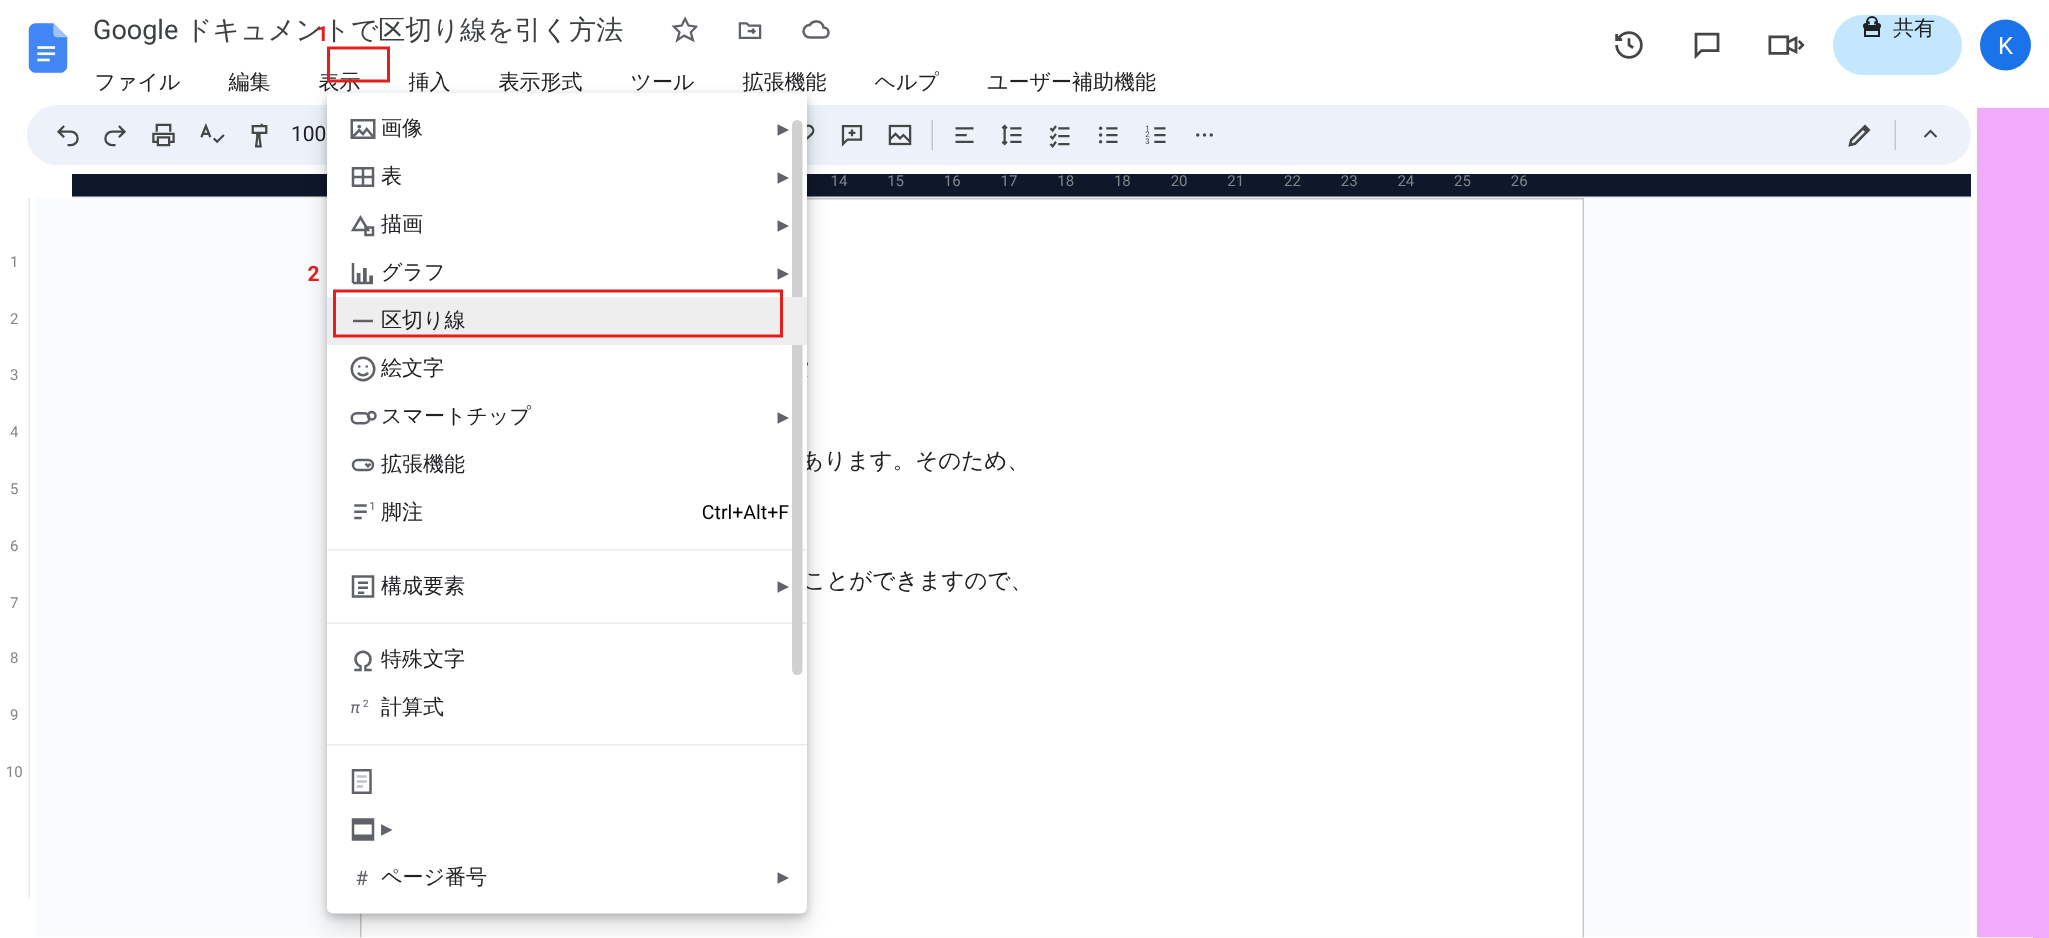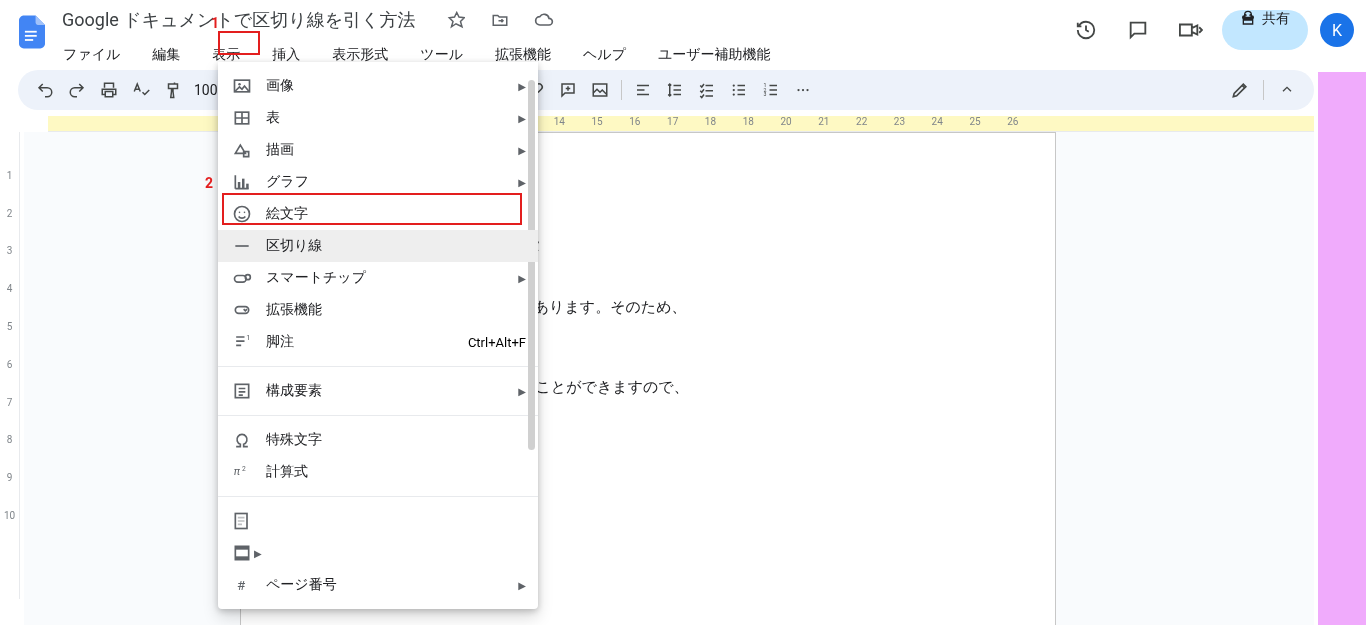--- a/index.html
+++ b/index.html
@@ -29,41 +29,41 @@
 .tbtn { width:30px; height:30px; display:flex; align-items:center; justify-content:center; color:#444746; cursor:pointer; border-radius:4px; }
 .tsep { width:1px; height:20px; background:#c7c7c7; margin:0 4px; }
 .zoom { font-size:14px; padding:0 4px; }
 .fsize { display:flex; align-items:center; gap:2px; }
 .fsize input { width:28px; height:24px; text-align:center; border:1px solid #c7c7c7; border-radius:4px; font-size:14px; background:transparent;}
 .colorbar { width:18px; height:4px; background:#000; position:absolute; bottom:4px; }
 .acolor { position:relative; }
 .tbar .right { margin-left:auto; display:flex; align-items:center; gap:4px; }
 
 
-.ruler { position:absolute; top:116px; left:48px; right:52px; height:16px; background:#fef9c3; border-bottom:1px solid #e8eaed; font-size:10px; color:#80868b; overflow:hidden;}
+.ruler { position:absolute; top:116px; left:48px; right:52px; height:16px; background:#0f172a; border-bottom:1px solid #e8eaed; font-size:10px; color:#80868b; overflow:hidden;}
 .ruler .ticks{ position:absolute; left:190px; top:0; display:flex; }
 .ruler .tick{ width:37.8px; text-align:center; }
 .vruler { position:absolute; top:132px; left:0; width:20px; bottom:26px; background:#fff;  border-right:1px solid #e8eaed; font-size:10px; color:#80868b; }
 .vruler .tick{ height:37.8px; text-align:center; }
 
 
 .outline{ position:absolute; left:40px; top:140px; width:28px; height:28px; display:flex; align-items:center; justify-content:center; color:#5f6368; cursor:pointer;}
 
 
 .docwrap { position:absolute; top:132px; left:24px; right:52px; bottom:0; background:#f9fbfd; overflow:hidden; }
 .page { position:absolute; left:216px; top:0; width:816px; min-height:1056px; background:#fff; border:1px solid #c7c7c7; padding:96px 96px; }
 .page h1{ font-size:20px; font-weight:bold; margin-bottom:36px; }
 .page p{ font-size:15px; line-height:2.0; }
 
 
 .ddwrap { position:absolute; left:218px; top:62px; width:320px; background:#fff; border-radius:0 0 4px 4px; box-shadow:0 2px 6px rgba(0,0,0,.2),0 8px 16px rgba(0,0,0,.15); padding:8px 0; }
 .dditem{ display:flex; align-items:center; height:32px; padding:0 12px; font-size:14px; color:#202124; cursor:pointer; position:relative;}
 .dditem.hl{ background:#eee; }
 .dditem .ico{ width:24px; display:flex; justify-content:center; color:#5f6368; }
-.dditem .lab{ margin-left:12px; flex:1;font-family:Liberation Mono, monospace; }
+.dditem .lab{ margin-left:0; flex:1;font-family:Liberation Mono, monospace; }
 .dditem .sc{ color:#000000; font-size:13px; }
 .dditem .arr{ color:#5f6368; font-size:10px; }
 .ddsep { height:1px; background:#e8eaed; margin:8px 0; }
 .ddhl { position:absolute; left:222px; top:193px; width:300px; height:32px; border:2px solid #e31e1e; pointer-events:none; }
 .ddhln{ position:absolute; left:205px; top:175px; color:#e31e1e; font-weight:bold; font-size:14px; pointer-events:none; }
 .ddscr { position:absolute; right:0; top:8px; bottom:8px; width:13px;}
 .ddscr .th{ position:absolute; right:3px; top:10px; width:7px; height:370px; background:#d0d0d0; border-radius:4px;}
 
 
 .sidep{ position:absolute; right:0; top:72px; width:48px; bottom:0; background:#f0abfc; display:flex; flex-direction:row; align-items:center; gap:18px; padding-top:8px;}
@@ -403,39 +403,39 @@
         <svg width="20" height="20" viewBox="0 0 24 24">
           <path stroke="currentColor" stroke-width="2" d="M4 20V4M4 20h16"></path>
           <rect x="7" y="12" width="3" height="8" fill="currentColor"></rect>
           <rect x="12" y="8" width="3" height="12" fill="currentColor"></rect>
           <rect x="17" y="14" width="3" height="6" fill="currentColor"></rect>
         </svg>
       </span>
       <span class="lab">グラフ</span>
       <span class="arr">▶</span>
     </div>
+    <div class="dditem hl">
+      <span class="ico">
+        <svg width="20" height="20" viewBox="0 0 24 24">
+          <path stroke="currentColor" stroke-width="2" d="M4 12h16"></path>
+        </svg>
+      </span>
+      <span class="lab">区切り線</span>
+    </div>
     <div class="dditem">
       <span class="ico">
         <svg width="20" height="20" viewBox="0 0 24 24">
           <circle cx="12" cy="12" r="9" fill="none" stroke="currentColor" stroke-width="2"></circle>
           <circle cx="9" cy="10" r="1" fill="currentColor"></circle>
           <circle cx="15" cy="10" r="1" fill="currentColor"></circle>
           <path d="M8 15c1 1.5 2.5 2 4 2s3-.5 4-2" fill="none" stroke="currentColor" stroke-width="2"></path>
         </svg>
       </span>
       <span class="lab">絵文字</span>
     </div>
-    <div class="dditem hl">
-      <span class="ico">
-        <svg width="20" height="20" viewBox="0 0 24 24">
-          <path stroke="currentColor" stroke-width="2" d="M4 12h16"></path>
-        </svg>
-      </span>
-      <span class="lab">区切り線</span>
-    </div>
     <div class="dditem">
       <span class="ico">
         <svg width="20" height="20" viewBox="0 0 24 24">
           <rect x="3" y="9" width="14" height="8" rx="4" fill="none" stroke="currentColor" stroke-width="2"></rect>
           <circle cx="19" cy="11" r="3" fill="none" stroke="currentColor" stroke-width="2"></circle>
         </svg>
       </span>
       <span class="lab">スマートチップ</span>
       <span class="arr">▶</span>
     </div>

